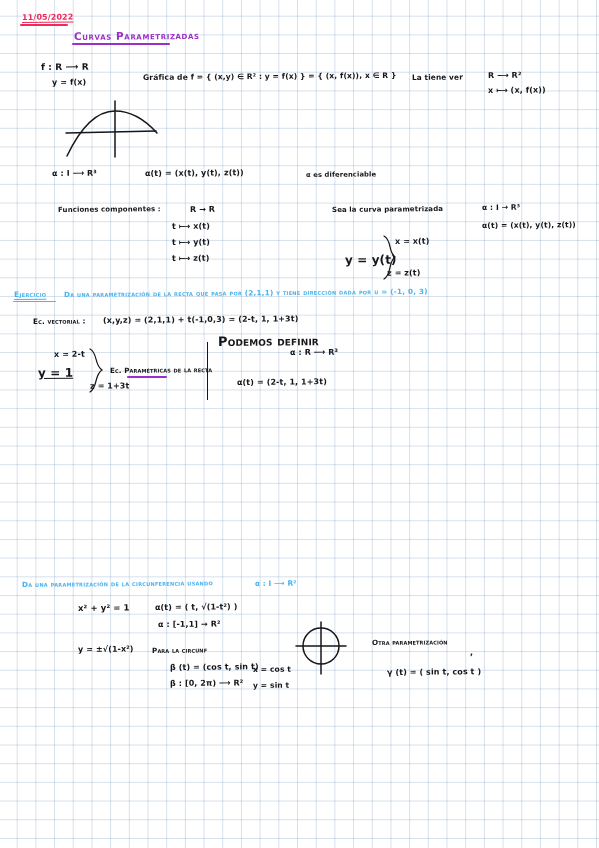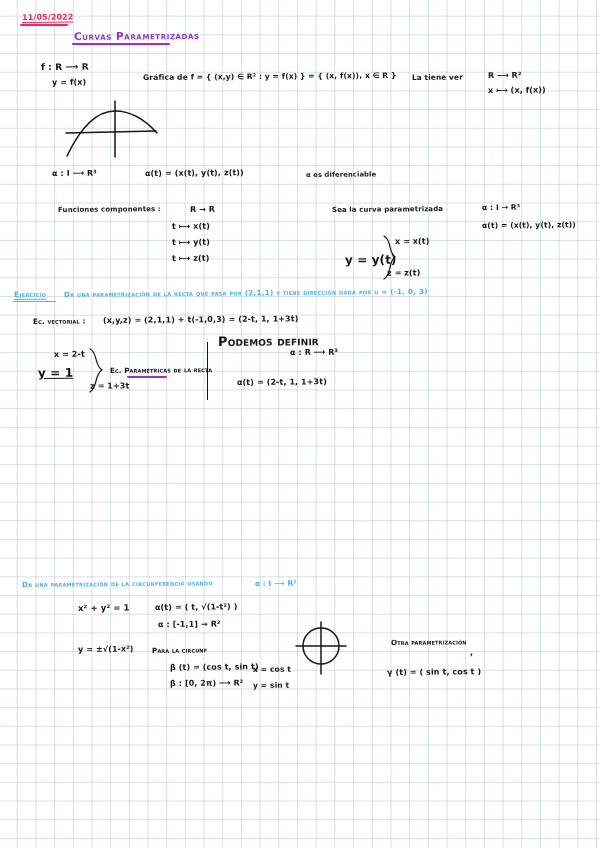--- a/index.html
+++ b/index.html
@@ -125,17 +125,17 @@
   <div class="ink hand blk" style="left:170px;top:679px;font-size:8px;">β : [0, 2π) ⟶ R²</div>
   <div class="ink hand blk" style="left:253px;top:665px;font-size:7.6px;">x = cos t</div>
   <div class="ink hand blk" style="left:253px;top:681px;font-size:7.6px;">y = sin t</div>
 
   <svg width="58" height="58" style="left:292px;top:620px;">
     <circle class="stroke" cx="29" cy="26" r="18"></circle>
     <path class="stroke" d="M 29 2 L 29 54"></path>
     <path class="stroke" d="M 4 26 L 54 26"></path>
   </svg>
 
-  <div class="ink hand blk sc" style="left:391px;top:638px;font-size:7.2px;">Otra parametrización</div>
+  <div class="ink hand blk sc" style="left:372px;top:638px;font-size:7.2px;">Otra parametrización</div>
   <div class="ink hand blk" style="left:387px;top:668px;font-size:8px;">γ (t) = ( sin t, cos t )</div>
   <div class="ink hand blk" style="left:470px;top:648px;font-size:8px;">,</div>
 
 </div>
 
 </body></html>

